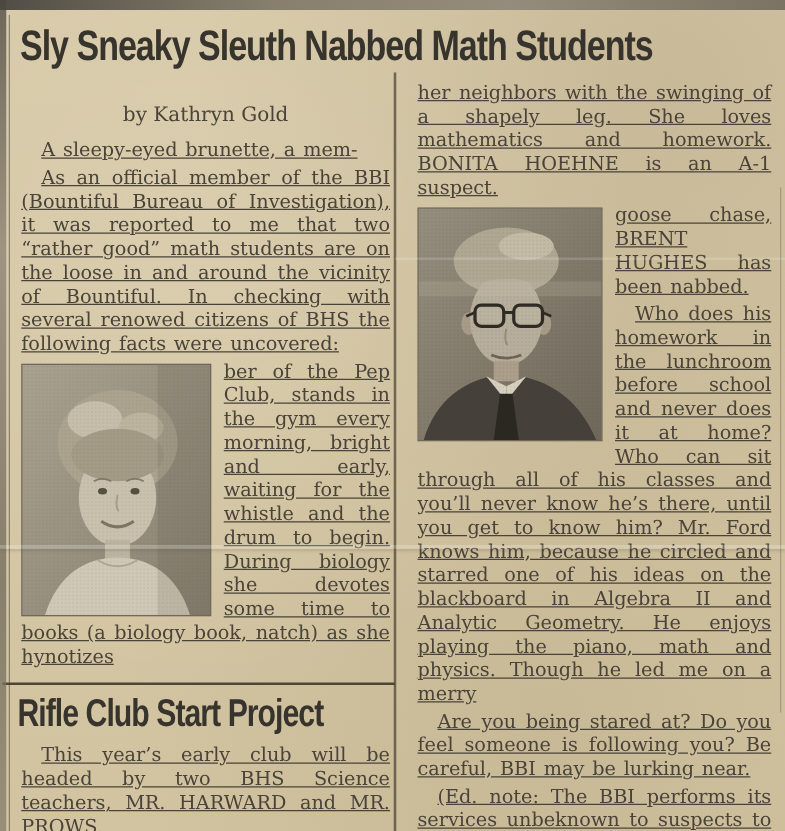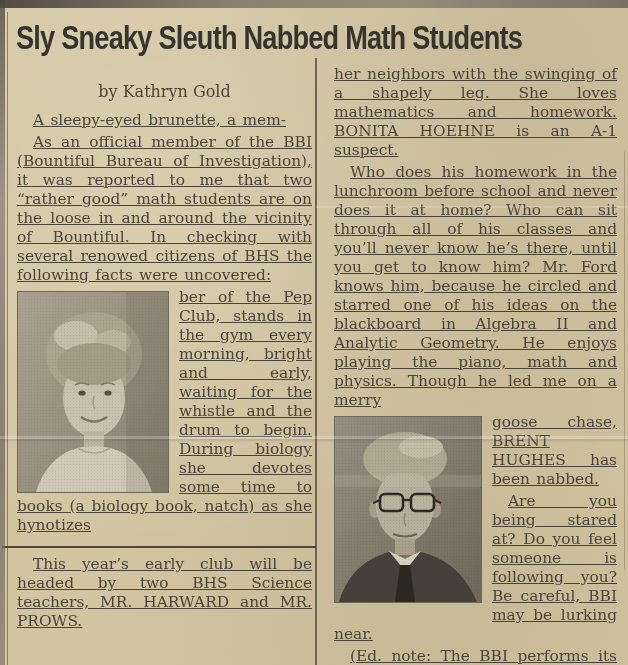--- a/index.html
+++ b/index.html
@@ -97,33 +97,32 @@
             <path d="M18,200 C28,168 50,154 76,154 C102,154 124,168 134,200 Z" fill="#cfc8b6"></path>
             <path d="M60,156 Q76,166 92,156" stroke="#b0a890" stroke-width="1.5" fill="none"></path>
             <rect width="150" height="200" fill="url(#ght)" opacity="0.13"></rect>
             <rect x="108" width="42" height="200" fill="#4c453a" opacity="0.14"></rect>
           </svg>
             </span><span>ber of the Pep Club, stands in the gym every morning, bright and early, waiting for the whistle and the drum to begin. During biology she devotes some time to books (a biology book, natch) as she hynotizes</span>
         </p>
 
         <div class="hruleL"></div>
 
+        <h2 class="hl2">
+          <span class="cond">Rifle Club Start Project</span>
+        </h2>
 
         <p class="body indent">
           <span>This year’s early club will be headed by two BHS Science teachers, MR. HARWARD and MR. PROWS.</span>
         </p>
       </div>
 
       <div class="colR">
         <p class="body">
           <span>her neighbors with the swinging of a shapely leg. She loves mathematics and homework. BONITA HOEHNE is an A-1 suspect.</span>
-        </p>
-
-        <p class="body indent">
-          <span>Who does his homework in the lunchroom before school and never does it at home? Who can sit through all of his classes and you’ll never know he’s there, until you get to know him? Mr. Ford knows him, because he circled and starred one of his ideas on the blackboard in Algebra II and Analytic Geometry. He enjoys playing the piano, math and physics. Though he led me on a merry</span>
         </p>
 
         <p class="body">
           <span class="photo boy">
               <svg viewBox="0 0 146 185" xmlns="http://www.w3.org/2000/svg">
             <defs>
               <linearGradient id="bbg" x1="0" y1="0" x2="1" y2="1">
                 <stop offset="0" stop-color="#968e7e"></stop>
                     <stop offset="1" stop-color="#6f6759"></stop>
               </linearGradient>
@@ -149,20 +148,24 @@
             <polygon points="54,134 70,154 70,142" fill="#d6d0bf"></polygon>
             <polygon points="86,134 70,154 70,142" fill="#d6d0bf"></polygon>
             <polygon points="65,148 75,148 80,185 60,185" fill="#2b2721"></polygon>
             <rect width="146" height="185" fill="url(#bht)" opacity="0.14"></rect>
             <rect width="146" height="12" fill="#cfc6b0" opacity="0.18" y="58"></rect>
           </svg>
             </span><span>goose chase, BRENT HUGHES has been nabbed.</span>
         </p>
 
         <p class="body indent">
+          <span>Who does his homework in the lunchroom before school and never does it at home? Who can sit through all of his classes and you’ll never know he’s there, until you get to know him? Mr. Ford knows him, because he circled and starred one of his ideas on the blackboard in Algebra II and Analytic Geometry. He enjoys playing the piano, math and physics. Though he led me on a merry</span>
+        </p>
+
+        <p class="body indent">
           <span>Are you being stared at? Do you feel someone is following you? Be careful, BBI may be lurking near.</span>
         </p>
 
         <p class="body indent">
           <span>(Ed. note: The BBI performs its services unbeknown to suspects to bring outstanding personalities into the spotlight.)</span>
         </p>
 
       </div>
 
     </div>

